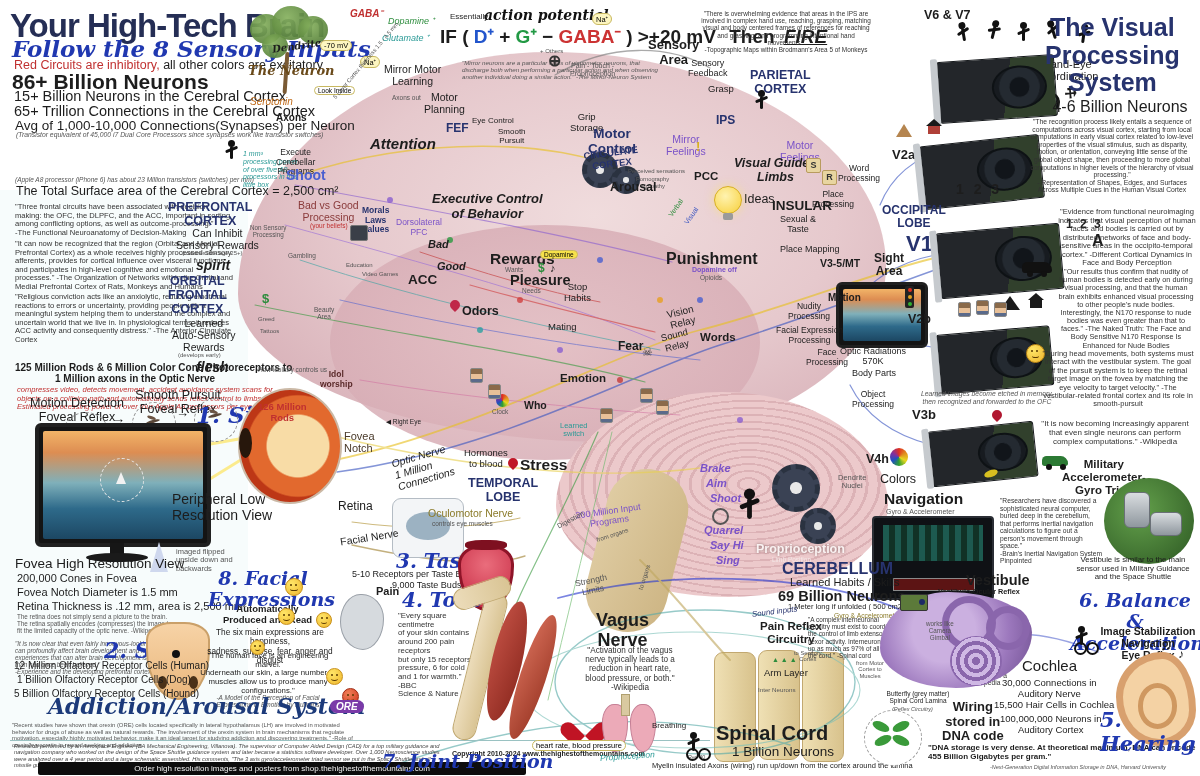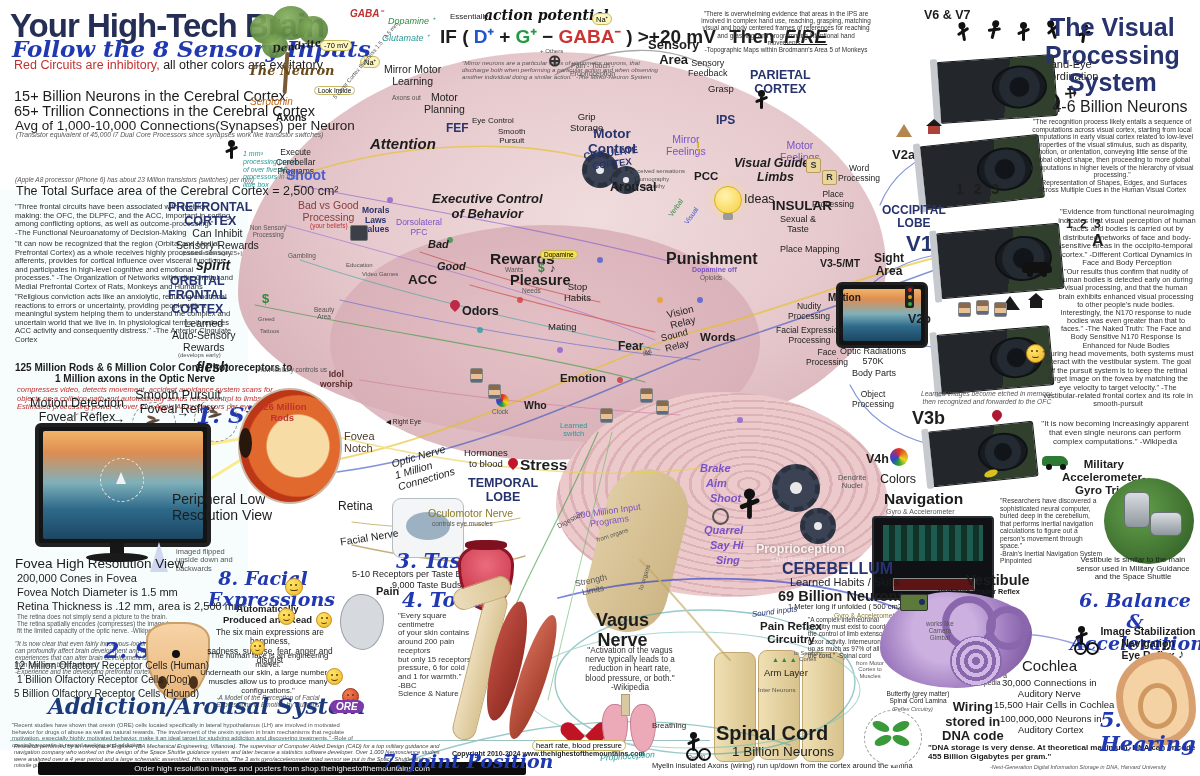--- a/index.html
+++ b/index.html
@@ -159,20 +159,21 @@
       <circle cx="480" cy="330" r="3" fill="#2aa0a0"></circle>
         <circle cx="620" cy="380" r="3" fill="#c43a3a"></circle>
       <circle cx="700" cy="300" r="3" fill="#4a5fd0"></circle>
         <circle cx="740" cy="420" r="3" fill="#8a5fd0"></circle>
     </g>
   </svg>
 
   <div class="a b" style="left:10px;top:8px;font-size:33px;color:#252e55;letter-spacing:-1px">Your High-Tech Brain</div>
   <div class="a scr" style="left:12px;top:36px;font-size:23px">Follow the 8 Sensory Inputs</div>
   <div class="a" style="left:14px;top:58px;font-size:12.5px"><span class="rd">Red Circuits are inhibitory,</span><span> all other colors are excitatory</span></div>
+  <div class="a b" style="left:12px;top:70px;font-size:21px">86+ Billion Neurons</div>
   <div class="a" style="left:14px;top:88px;font-size:14.5px">15+ Billion Neurons in the Cerebral Cortex</div>
   <div class="a" style="left:14px;top:103px;font-size:14.5px">65+ Trillion Connections in the Cerebral Cortex</div>
   <div class="a" style="left:15px;top:118px;font-size:13.5px">Avg of 1,000-10,000 Connections(Synapses) per Neuron</div>
   <div class="a i gy" style="left:16px;top:131px;font-size:6.8px">(Transistor equivalent of 45,000 i7 Dual Core Processors since synapses work like transistor switches)</div>
   <div class="a i gy" style="left:15px;top:176px;font-size:6.5px">(Apple A8 processor (iPhone 6) has about 23 Million transistors (switches) per mm)</div>
   <div class="a" style="left:16px;top:184px;font-size:12.5px">The Total Surface area of the Cerebral Cortex = 2,500 cm²</div>
   <div class="a i tl" style="left:243px;top:150px;font-size:7px;width:58px">1 mm³
 processing power of over five A8 processors in this little box</div>
 
   <div class="a q" style="left:15px;top:203px;font-size:7.6px;width:218px">"Three frontal circuits have been associated with decision making: the OFC, the DLPFC, and the ACC, important in sorting among conflicting options, as well as outcome-processing."
@@ -505,21 +506,21 @@
 Processing</div>
   <div class="a c" style="left:852px;top:390px;font-size:8.5px">Object
 Processing</div>
   <div class="a b" style="left:908px;top:312px;font-size:12.5px">V2b</div>
   <div class="gpu" style="left:938px;top:330px;width:112px;height:58px;transform:rotate(-5deg)"></div>
   <div class="facephoto" style="left:958px;top:302px"></div>
   <div class="facephoto" style="left:976px;top:300px"></div>
   <div class="facephoto" style="left:994px;top:302px"></div>
   <div class="a i c gy" style="left:912px;top:390px;font-size:6.8px;width:150px">Learned images become etched in memory,
 then recognized and forwarded to the OFC</div>
-  <div class="a b" style="left:912px;top:408px;font-size:18px">V3b</div>
+  <div class="a b" style="left:912px;top:408px;font-size:13px">V3b</div>
   <div class="gpu" style="left:930px;top:426px;width:104px;height:54px;transform:rotate(-6deg)"></div>
   <div class="drop" style="left:992px;top:410px;background:#b01830"></div>
   <div class="car" style="left:1042px;top:456px;width:26px;height:10px"></div>
   <div class="bfly" style="left:984px;top:470px;background:#d8c020;transform:rotate(-20deg);width:14px;height:7px"></div>
   <div class="a b" style="left:866px;top:452px;font-size:12.5px">V4h</div>
   <div class="cwheel" style="left:890px;top:448px;width:18px;height:18px"></div>
   <div class="a" style="left:880px;top:472px;font-size:12.5px">Colors</div>
   <div class="a b" style="left:884px;top:490px;font-size:15.5px">Navigation</div>
   <div class="a gy" style="left:886px;top:508px;font-size:7px">Gyro &amp; Accelerometer</div>
   <div class="navbox"></div>

